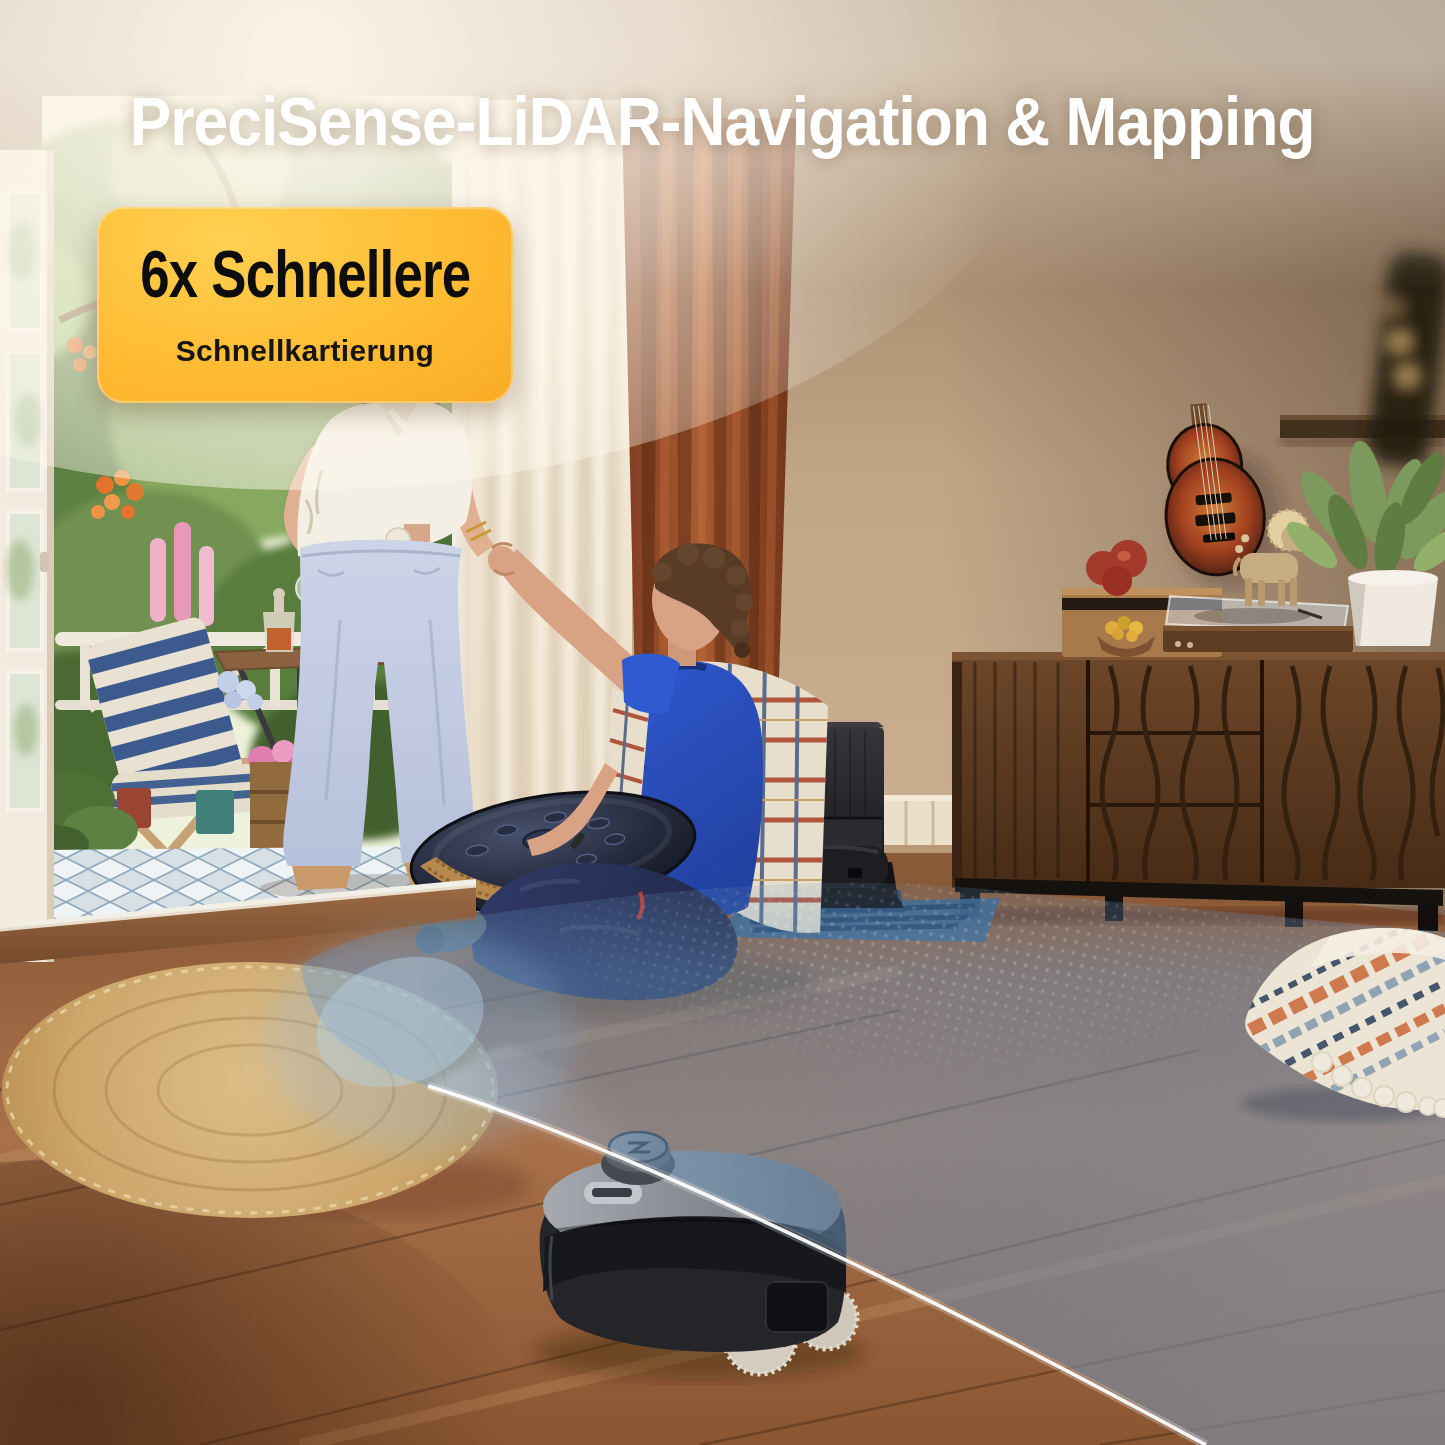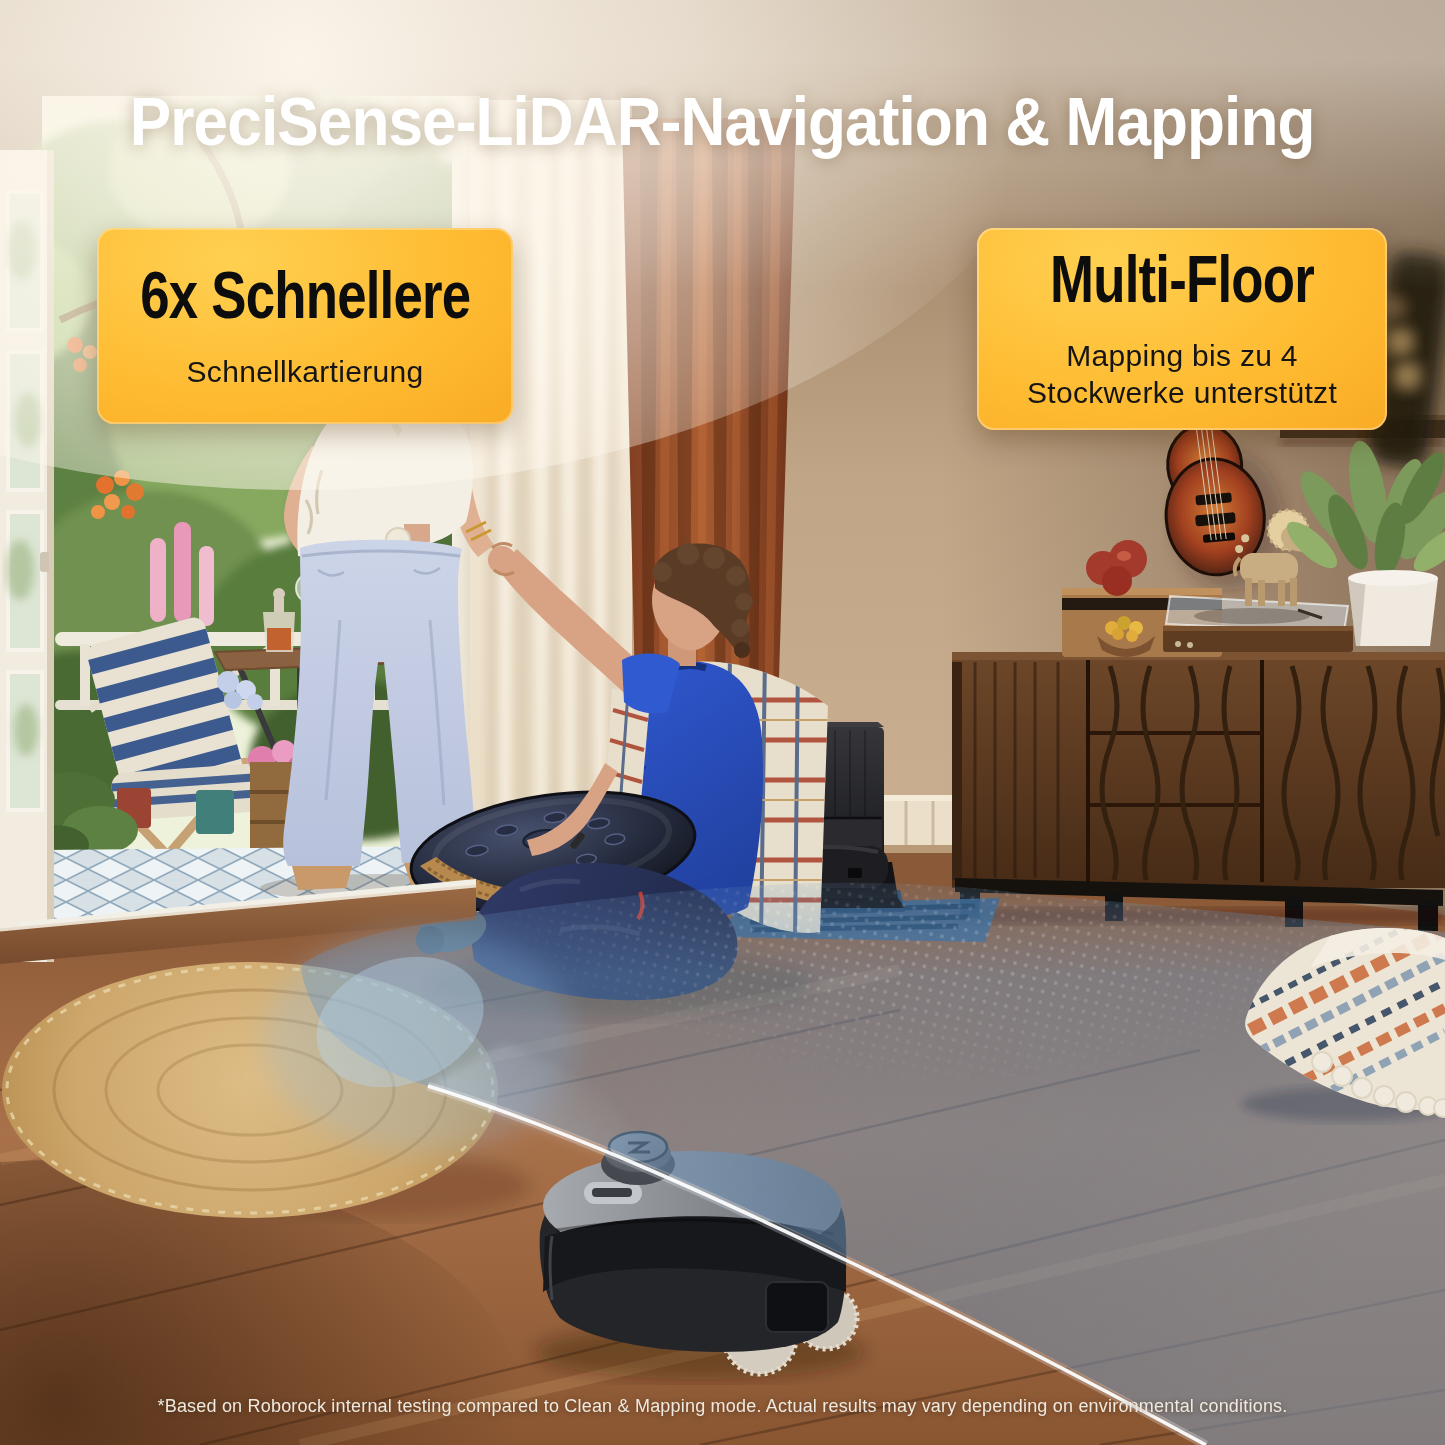--- a/index.html
+++ b/index.html
@@ -5,27 +5,27 @@
   html,body{margin:0;padding:0;background:#14100c;}
   .stage{position:relative;width:1445px;height:1445px;overflow:hidden;
          font-family:"Liberation Sans",sans-serif;background:#1d4ed8;}
   .scene{position:absolute;inset:0;display:block;}
   
   .headline{position:absolute;top:82px;left:0;width:100%;text-align:center;pointer-events:none;}
   .headline h1{margin:0;font-size:69px;font-weight:700;color:#ffffff;letter-spacing:-1px;
     display:inline-block;transform:scaleX(.9);transform-origin:center;
     text-shadow:0 2px 16px rgba(95,65,35,.38);white-space:nowrap;}
   
-  .card{position:absolute;top:207px;height:196px;border-radius:17px;
+  .card{position:absolute;top:207px;height:196px;border-radius:27px;
     background:radial-gradient(130% 160% at 32% 16%, #ffd051 0%, #feba30 46%, #f59d1c 100%);
     box-shadow:0 10px 26px rgba(70,40,0,.30), inset 0 0 0 2px rgba(255,255,255,.30);
-    display:flex;flex-direction:column;align-items:center;justify-content:center;gap:26px;margin-top:21px;}
+    display:flex;flex-direction:column;align-items:center;justify-content:center;gap:26px;}
   .card h2{margin:0;font-size:66px;line-height:1;font-weight:800;color:#0d0d0d;
     letter-spacing:-1px;white-space:nowrap;transform:scaleX(.8);}
-  .card p{margin:0;font-size:30px;line-height:1.22;font-weight:400;color:#151515;
+  .card p{margin:0;font-size:30px;line-height:1.22;font-weight:700;color:#151515;
     text-align:center;letter-spacing:.3px;}
   .card-1{left:97px;width:416px;}
   .card-2{left:537px;width:406px;}
   .card-3{left:977px;width:410px;height:202px;top:207px;}
   .card-3 p{max-width:356px;}
   
   .footnote{position:absolute;top:1396px;left:0;width:100%;margin:0;text-align:center;
     font-size:18px;font-weight:400;color:#efe9df;letter-spacing:.2px;
     text-shadow:0 1px 5px rgba(55,35,18,.55);}
 </style>
@@ -670,20 +670,15 @@
 </svg>
 
 <header class="headline">
   <h1>PreciSense-LiDAR-Navigation &amp; Mapping</h1>
 </header>
 
 <div class="card card-1">
   <h2>6x Schnellere</h2>
   <p>Schnellkartierung</p>
 </div>
-<div class="card card-3">
-  <h2>Multi-Floor</h2>
-  <p>Mapping bis zu 4 Stockwerke unterstützt</p>
+
+
 </div>
 
-<p class="footnote">*Based on Roborock internal testing compared to Clean &amp; Mapping mode.  Actual results may vary depending on environmental conditions.</p>
-
-</div>
-
 </body></html>

